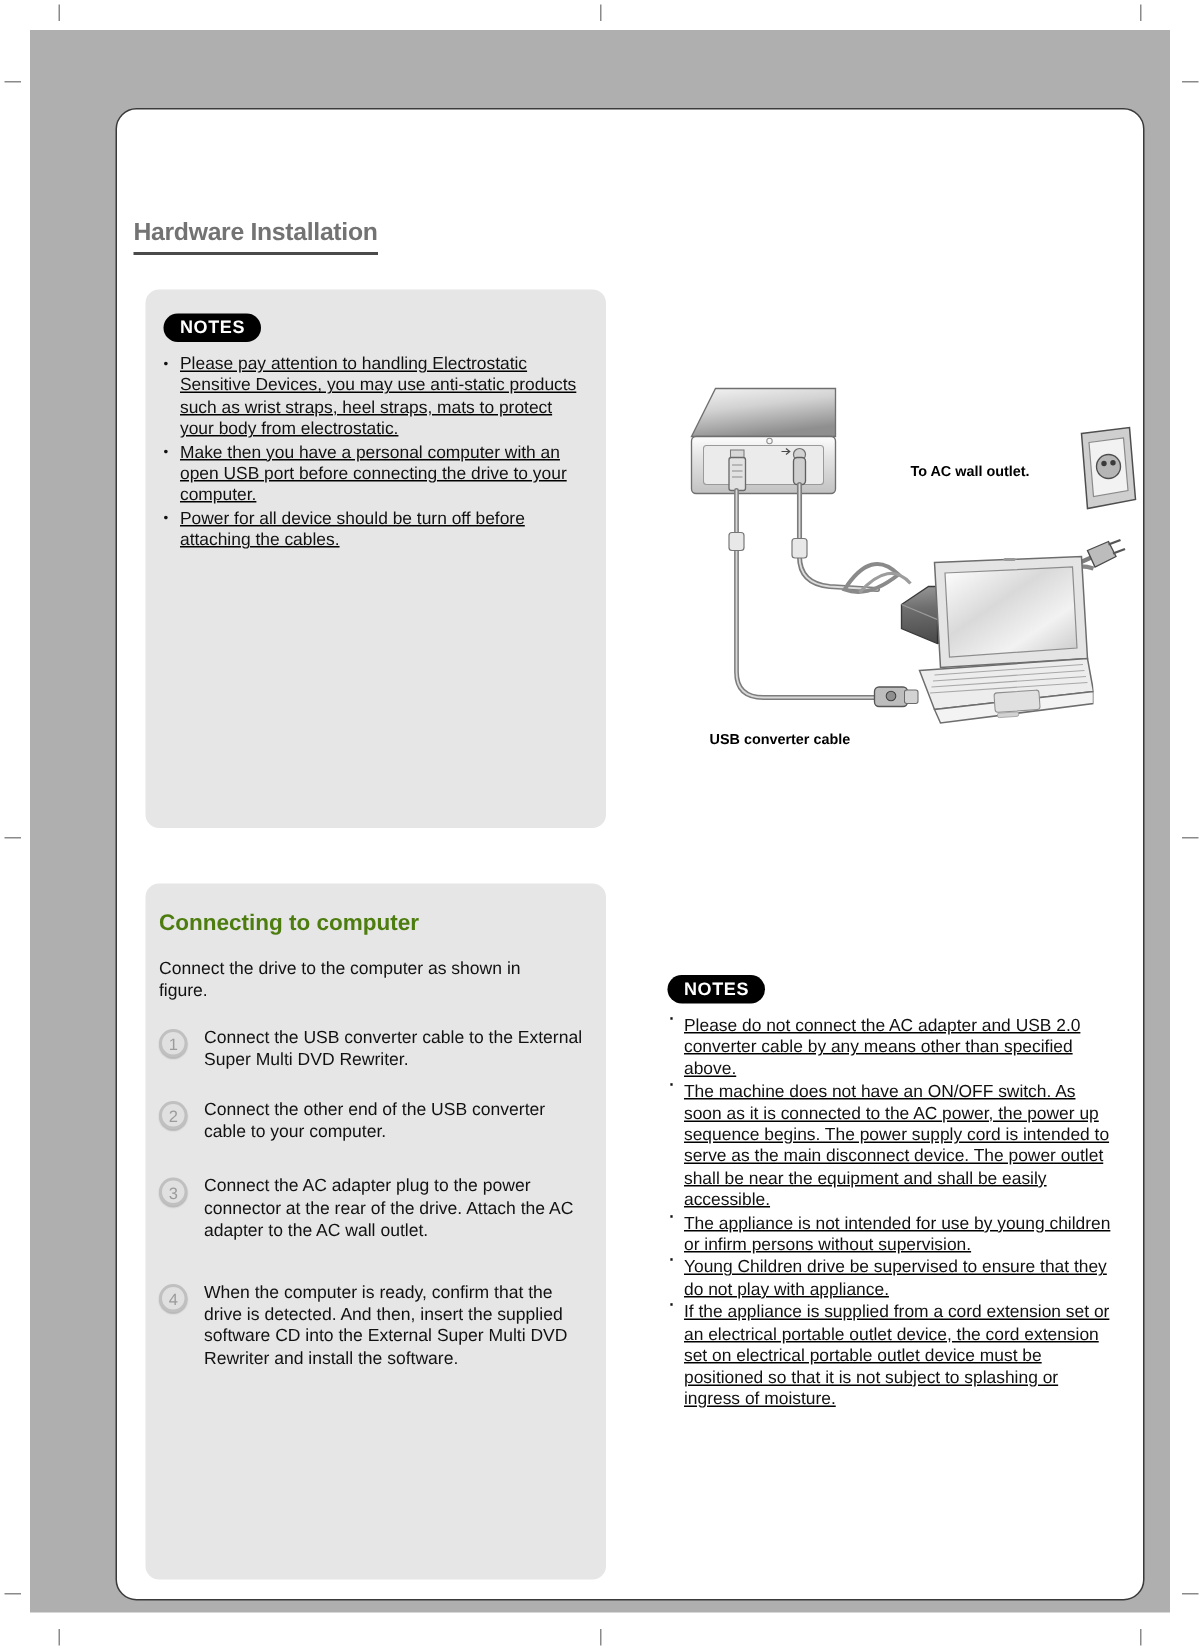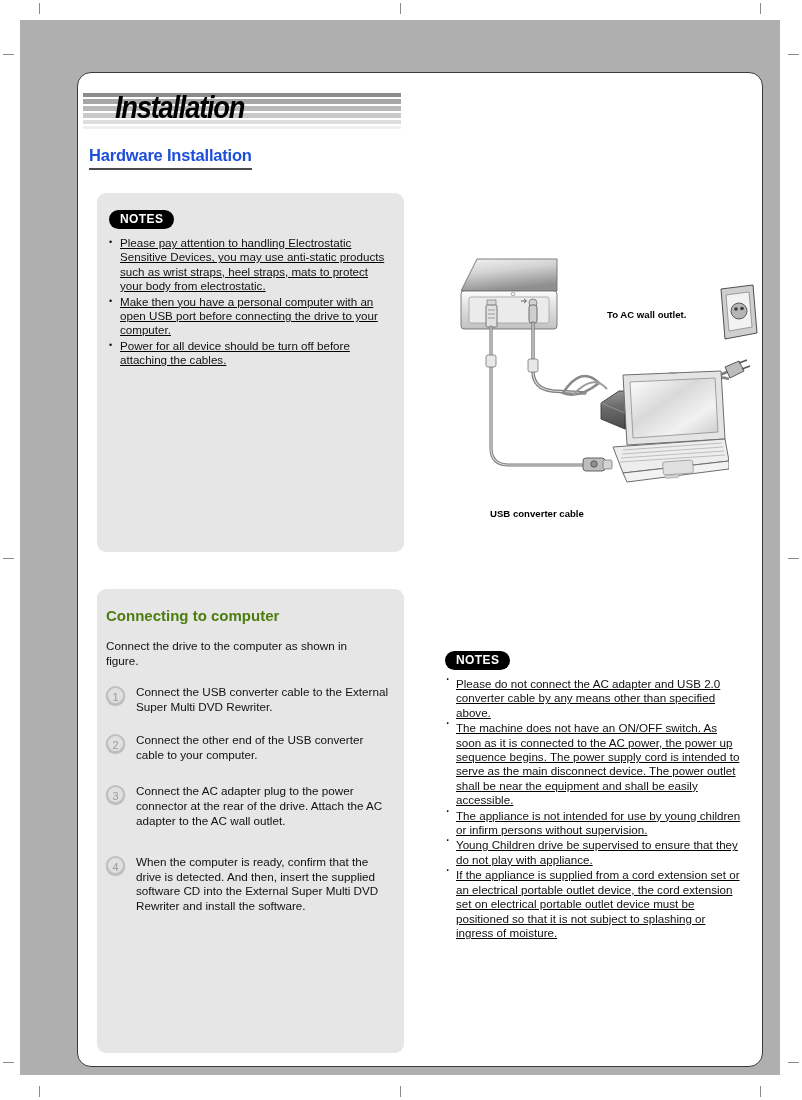--- a/index.html
+++ b/index.html
@@ -86,21 +86,21 @@
     white-space: nowrap;
   }
 
   
   #hardware-heading {
     position: absolute;
     left: 11px;
     top: 73px;
     font-size: 16.5px;
     font-weight: bold;
-    color: #1d4ed8;
+    color: #737373;
     letter-spacing: -0.2px;
     border-bottom: 2px solid #4a4a4a;
     padding-bottom: 3px;
     display: inline-block;
   }
 
   
   .panel {
     position: absolute;
     background: #e6e6e6;
@@ -216,45 +216,41 @@
     height: 260px;
   }
   .ill-label {
     position: absolute;
     font-size: 9.6px;
     font-weight: bold;
     color: #000000;
     white-space: nowrap;
   }
   #label-ac  { left: 174px; top: 66px; }
-  #label-usb { left: 57px;  top: 245px; margin-top: 20px; }
+  #label-usb { left: 40px;  top: 245px; }
 </style>
 </head>
 <body>
 
 <div class="crop v" style="left:39px;  top:3px;"></div>
 <div class="crop v" style="left:400px; top:3px;"></div>
 <div class="crop v" style="left:760px; top:3px;"></div>
 <div class="crop h" style="left:3px;   top:54px;"></div>
 <div class="crop h" style="left:3px;   top:558px;"></div>
 <div class="crop h" style="left:3px;   top:1062px;"></div>
 <div class="crop h" style="left:788px; top:54px;"></div>
 <div class="crop h" style="left:788px; top:558px;"></div>
 <div class="crop h" style="left:788px; top:1062px;"></div>
 <div class="crop v" style="left:39px;  top:1086px;"></div>
 <div class="crop v" style="left:400px; top:1086px;"></div>
 <div class="crop v" style="left:760px; top:1086px;"></div>
 
 <div id="gray-frame">
   <div id="page-sheet">
 
-    <div id="title-banner">
-      <div class="stripes"></div>
-      <div class="title-text">Installation</div>
-    </div>
 
     <div id="hardware-heading">Hardware Installation</div>
 
     <div class="panel" id="panel-notes-top"></div>
     <div id="notes-top-pill">
       <span class="notes-pill">NOTES</span>
     </div>
     <ul class="bullet-list" id="notes-top-list">
       <li>Please pay attention to handling Electrostatic Sensitive Devices, you may use anti-static products such as wrist straps, heel straps, mats to protect your body from electrostatic.</li>
       <li>Make then you have a personal computer with an open USB port before connecting the drive to your computer.</li>

